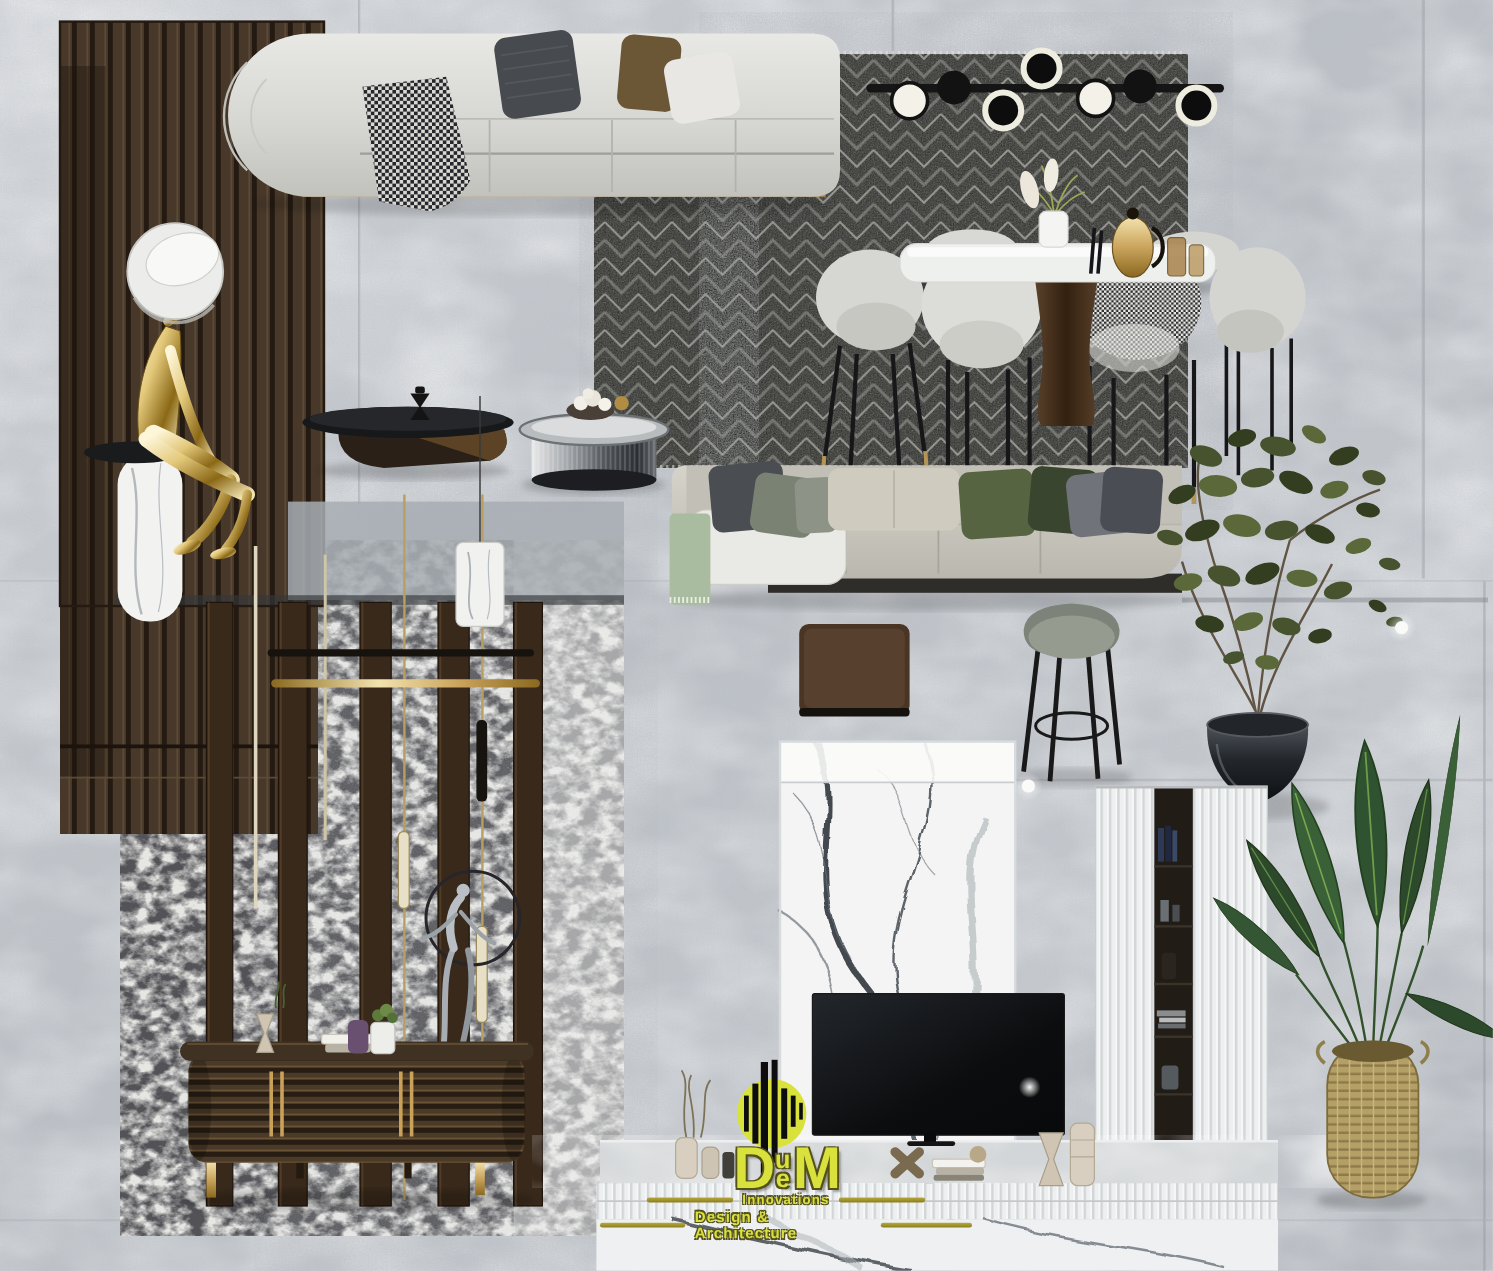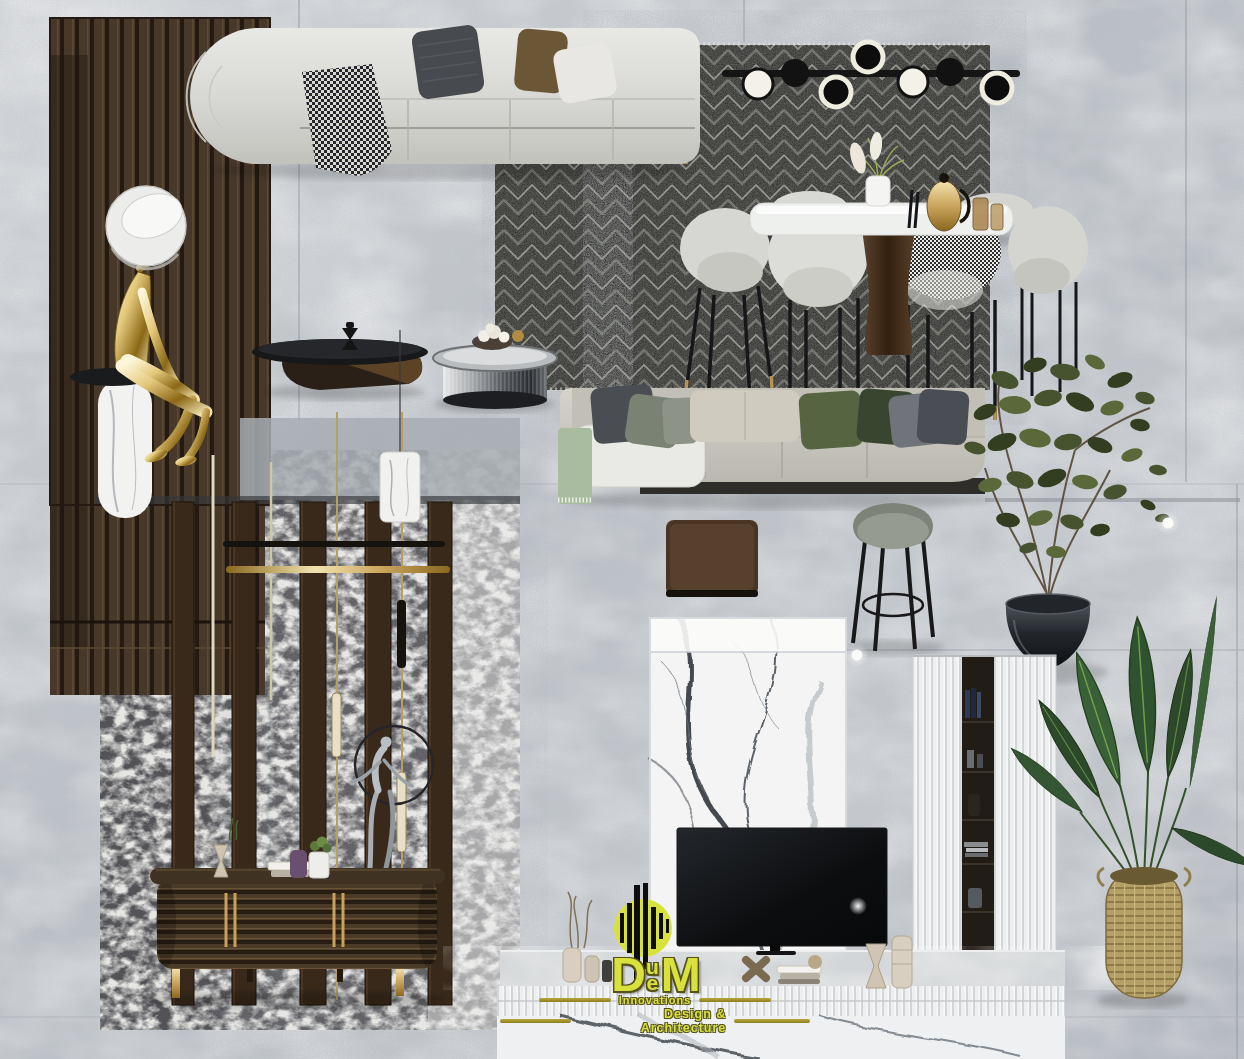--- a/index.html
+++ b/index.html
@@ -15,21 +15,21 @@
             color:#d9e23c;font-weight:700;
             text-shadow:-1.5px -1.5px 0 #55511a,1.5px -1.5px 0 #55511a,
                         -1.5px 1.5px 0 #55511a,1.5px 1.5px 0 #55511a,3px 3px 2px rgba(0,0,0,.35);}
   .wordmark .big{font-size:48px;line-height:42px;letter-spacing:-2px;transform:scaleY(1.02);}
   .wordmark .stack{display:flex;flex-direction:column;align-items:center;line-height:16px;
                    font-size:21px;margin:0 1px;}
   .tagline{position:absolute;left:0;width:310px;display:flex;align-items:center;
            justify-content:center;gap:8px;color:#d9e23c;font-weight:700;
            text-shadow:-1px -1px 0 #55511a,1px -1px 0 #55511a,-1px 1px 0 #55511a,1px 1px 0 #55511a;}
   .tagline.row1{top:118px;font-size:11px;letter-spacing:1px;}
-  .tagline.row2{top:131px;font-size:12.5px;letter-spacing:1px;text-align:right;}
+  .tagline.row2{top:131px;font-size:12.5px;letter-spacing:1px;}
   .tagline .bar{height:4px;background:linear-gradient(#b8a93c,#8a7d20);border-radius:2px;}
   .row1 .bar{width:72px;}
   .row2 .bar.l{width:73px;} .row2 .bar.r{width:78px;}
 </style>
 </head>
 <body>
 
 <div class="stage">
 <svg class="scene" width="1244" height="1059" viewBox="0 0 1244 1059">
 <defs>

